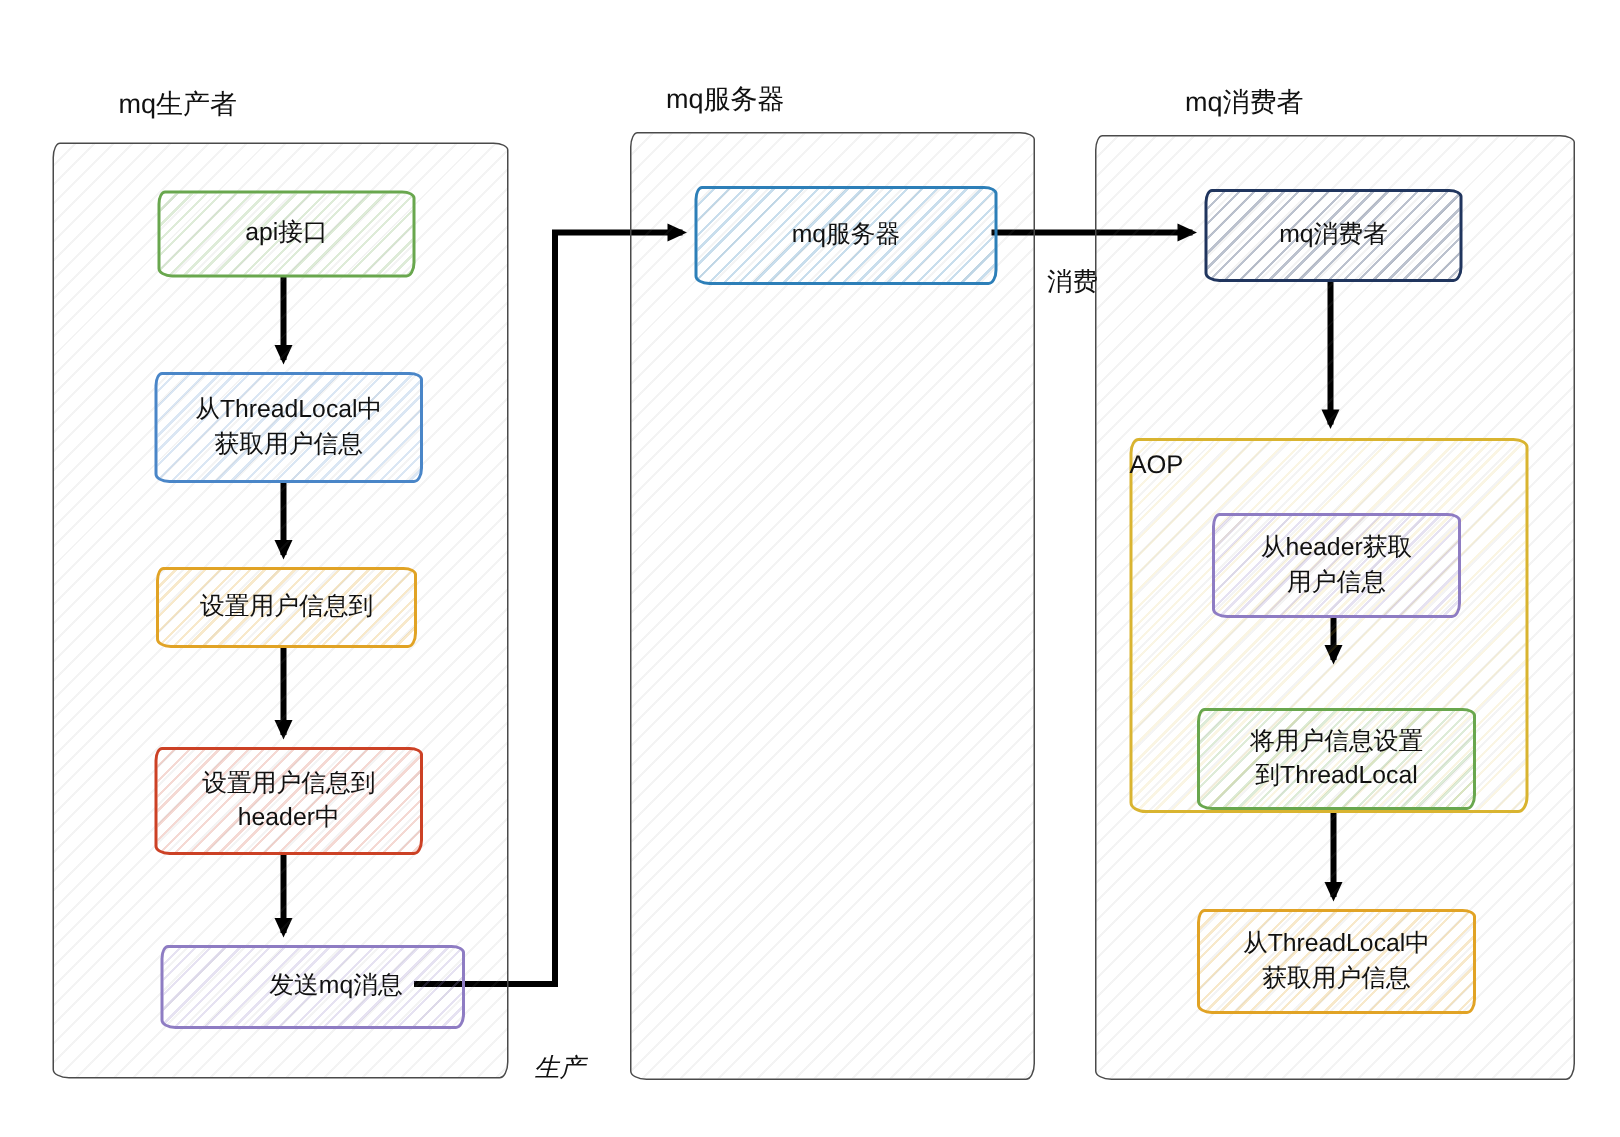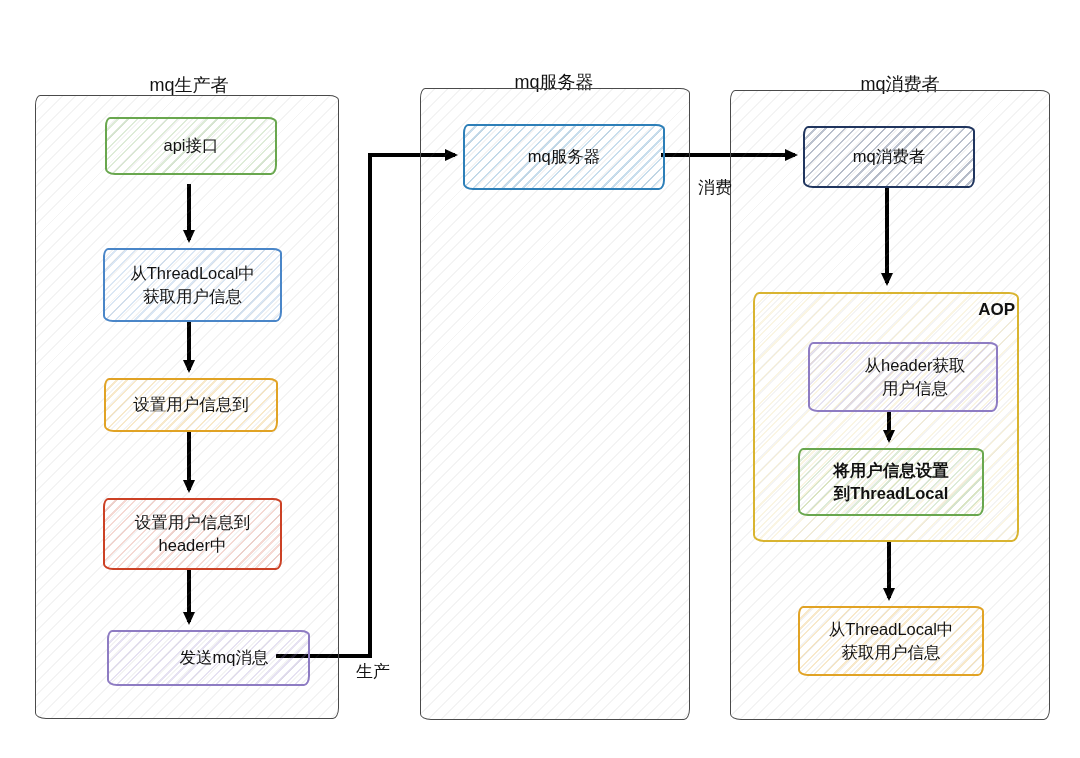--- a/index.html
+++ b/index.html
@@ -1,40 +1,40 @@
 <!DOCTYPE html>
 <html><head>
 <meta charset="utf-8">
 <style>
   html,body{margin:0;padding:0;background:#ffffff;}
   body{font-family:"Liberation Sans",sans-serif;color:#111;}
   .canvas{position:relative;width:1080px;height:758px;background:#ffffff;overflow:hidden;}
 
-  .col-title{position:absolute;width:220px;text-align:center;font-size:18px;color:#111;margin-top:16px;}
+  .col-title{position:absolute;width:220px;text-align:left;font-size:18px;color:#111;}
 
   .frame{position:absolute;border:1.6px solid #4a4a4a;
     border-radius:5px 10px 6px 11px / 10px 5px 11px 6px;
     background:repeating-linear-gradient(135deg,rgba(130,130,130,0.09) 0 1.4px,transparent 1.4px 9px);}
 
   .node{position:absolute;display:flex;align-items:center;justify-content:center;
     text-align:center;font-size:16.5px;line-height:1.4;white-space:pre-line;color:#111;
     border:2px solid;border-radius:5px 9px 6px 10px / 9px 5px 10px 6px;}
 
   .c-green {border-color:#69a74e;background:repeating-linear-gradient(135deg,rgba(105,167,78,0.22) 0 1.6px,transparent 1.6px 7px);}
   .c-blue  {border-color:#4a86c8;background:repeating-linear-gradient(135deg,rgba(74,134,200,0.20) 0 1.6px,transparent 1.6px 7px);}
   .c-orange{border-color:#e1a325;background:repeating-linear-gradient(135deg,rgba(225,163,37,0.24) 0 1.6px,transparent 1.6px 7px);}
   .c-red   {border-color:#cc4125;background:repeating-linear-gradient(135deg,rgba(204,65,37,0.20) 0 1.6px,transparent 1.6px 7px);}
   .c-purple{border-color:#8e7cc3;background:repeating-linear-gradient(135deg,rgba(142,124,195,0.22) 0 1.6px,transparent 1.6px 7px);}
   .c-teal  {border-color:#2d7fb8;background:repeating-linear-gradient(135deg,rgba(45,127,184,0.26) 0 1.6px,transparent 1.6px 7px);}
   .c-navy  {border-color:#20355e;background:repeating-linear-gradient(135deg,rgba(32,53,94,0.30) 0 1.6px,transparent 1.6px 7px);}
 
   .aop-frame{position:absolute;border:2px solid #d9b430;
     border-radius:6px 10px 7px 11px / 10px 6px 11px 7px;
     background:repeating-linear-gradient(135deg,rgba(222,186,60,0.14) 0 1.5px,transparent 1.5px 8px);}
-  .aop-title{position:absolute;text-align:right;font-size:17px;color:#111;font-weight:bold;}
+  .aop-title{position:absolute;text-align:left;font-size:17px;color:#111;}
 
   .edge-label{position:absolute;font-size:17px;color:#111;}
 
   .connectors{position:absolute;left:0;top:0;pointer-events:none;}
 </style>
 </head>
 <body>
 
 <div class="canvas">
 
@@ -60,39 +60,39 @@
   </svg>
 
   <div class="col-title" style="left:79px;top:57px;">mq生产者</div>
   <div class="col-title" style="left:444px;top:54px;">mq服务器</div>
   <div class="col-title" style="left:790px;top:56px;">mq消费者</div>
 
   <div class="frame" style="left:35px;top:95px;width:302px;height:622px;"></div>
   <div class="frame" style="left:420px;top:88px;width:268px;height:630px;"></div>
   <div class="frame" style="left:730px;top:90px;width:318px;height:628px;"></div>
 
-  <div class="node c-green" style="left:105px;top:117px;width:168px;height:54px;">api接口</div>
+  <div class="node c-green" style="left:105px;top:127px;width:168px;height:54px;">api接口</div>
   <div class="node c-blue" style="left:103px;top:248px;width:175px;height:70px;">从ThreadLocal中
 获取用户信息</div>
   <div class="node c-orange" style="left:104px;top:378px;width:170px;height:50px;">设置用户信息到</div>
   <div class="node c-red" style="left:103px;top:498px;width:175px;height:68px;">设置用户信息到
 header中</div>
   <div class="node c-purple" style="left:107px;top:630px;width:168px;height:52px;padding-left:31px;">发送mq消息</div>
 
   <div class="node c-teal" style="left:463px;top:124px;width:198px;height:62px;">mq服务器</div>
 
   <div class="node c-navy" style="left:803px;top:126px;width:168px;height:58px;">mq消费者</div>
 
   <div class="aop-frame" style="left:753px;top:292px;width:262px;height:246px;"></div>
   <div class="aop-title" style="left:753px;top:300px;width:262px;">AOP</div>
 
-  <div class="node c-purple" style="left:808px;top:342px;width:162px;height:66px;padding-left:24px;">从header获取
+  <div class="node c-purple" style="left:808px;top:342px;width:162px;height:66px;">从header获取
 用户信息</div>
-  <div class="node c-green" style="left:798px;top:448px;width:182px;height:64px;font-weight:bold;">将用户信息设置
+  <div class="node c-green" style="left:798px;top:472px;width:182px;height:64px;">将用户信息设置
 到ThreadLocal</div>
 
   <div class="node c-orange" style="left:798px;top:606px;width:182px;height:66px;">从ThreadLocal中
 获取用户信息</div>
 
-  <div class="edge-label" style="left:356px;top:660px;">生产</div>
+  <div class="edge-label" style="left:356px;top:700px;font-style:italic;">生产</div>
   <div class="edge-label" style="left:698px;top:176px;text-align:center;">消费</div>
 
 </div>
 
 </body></html>

